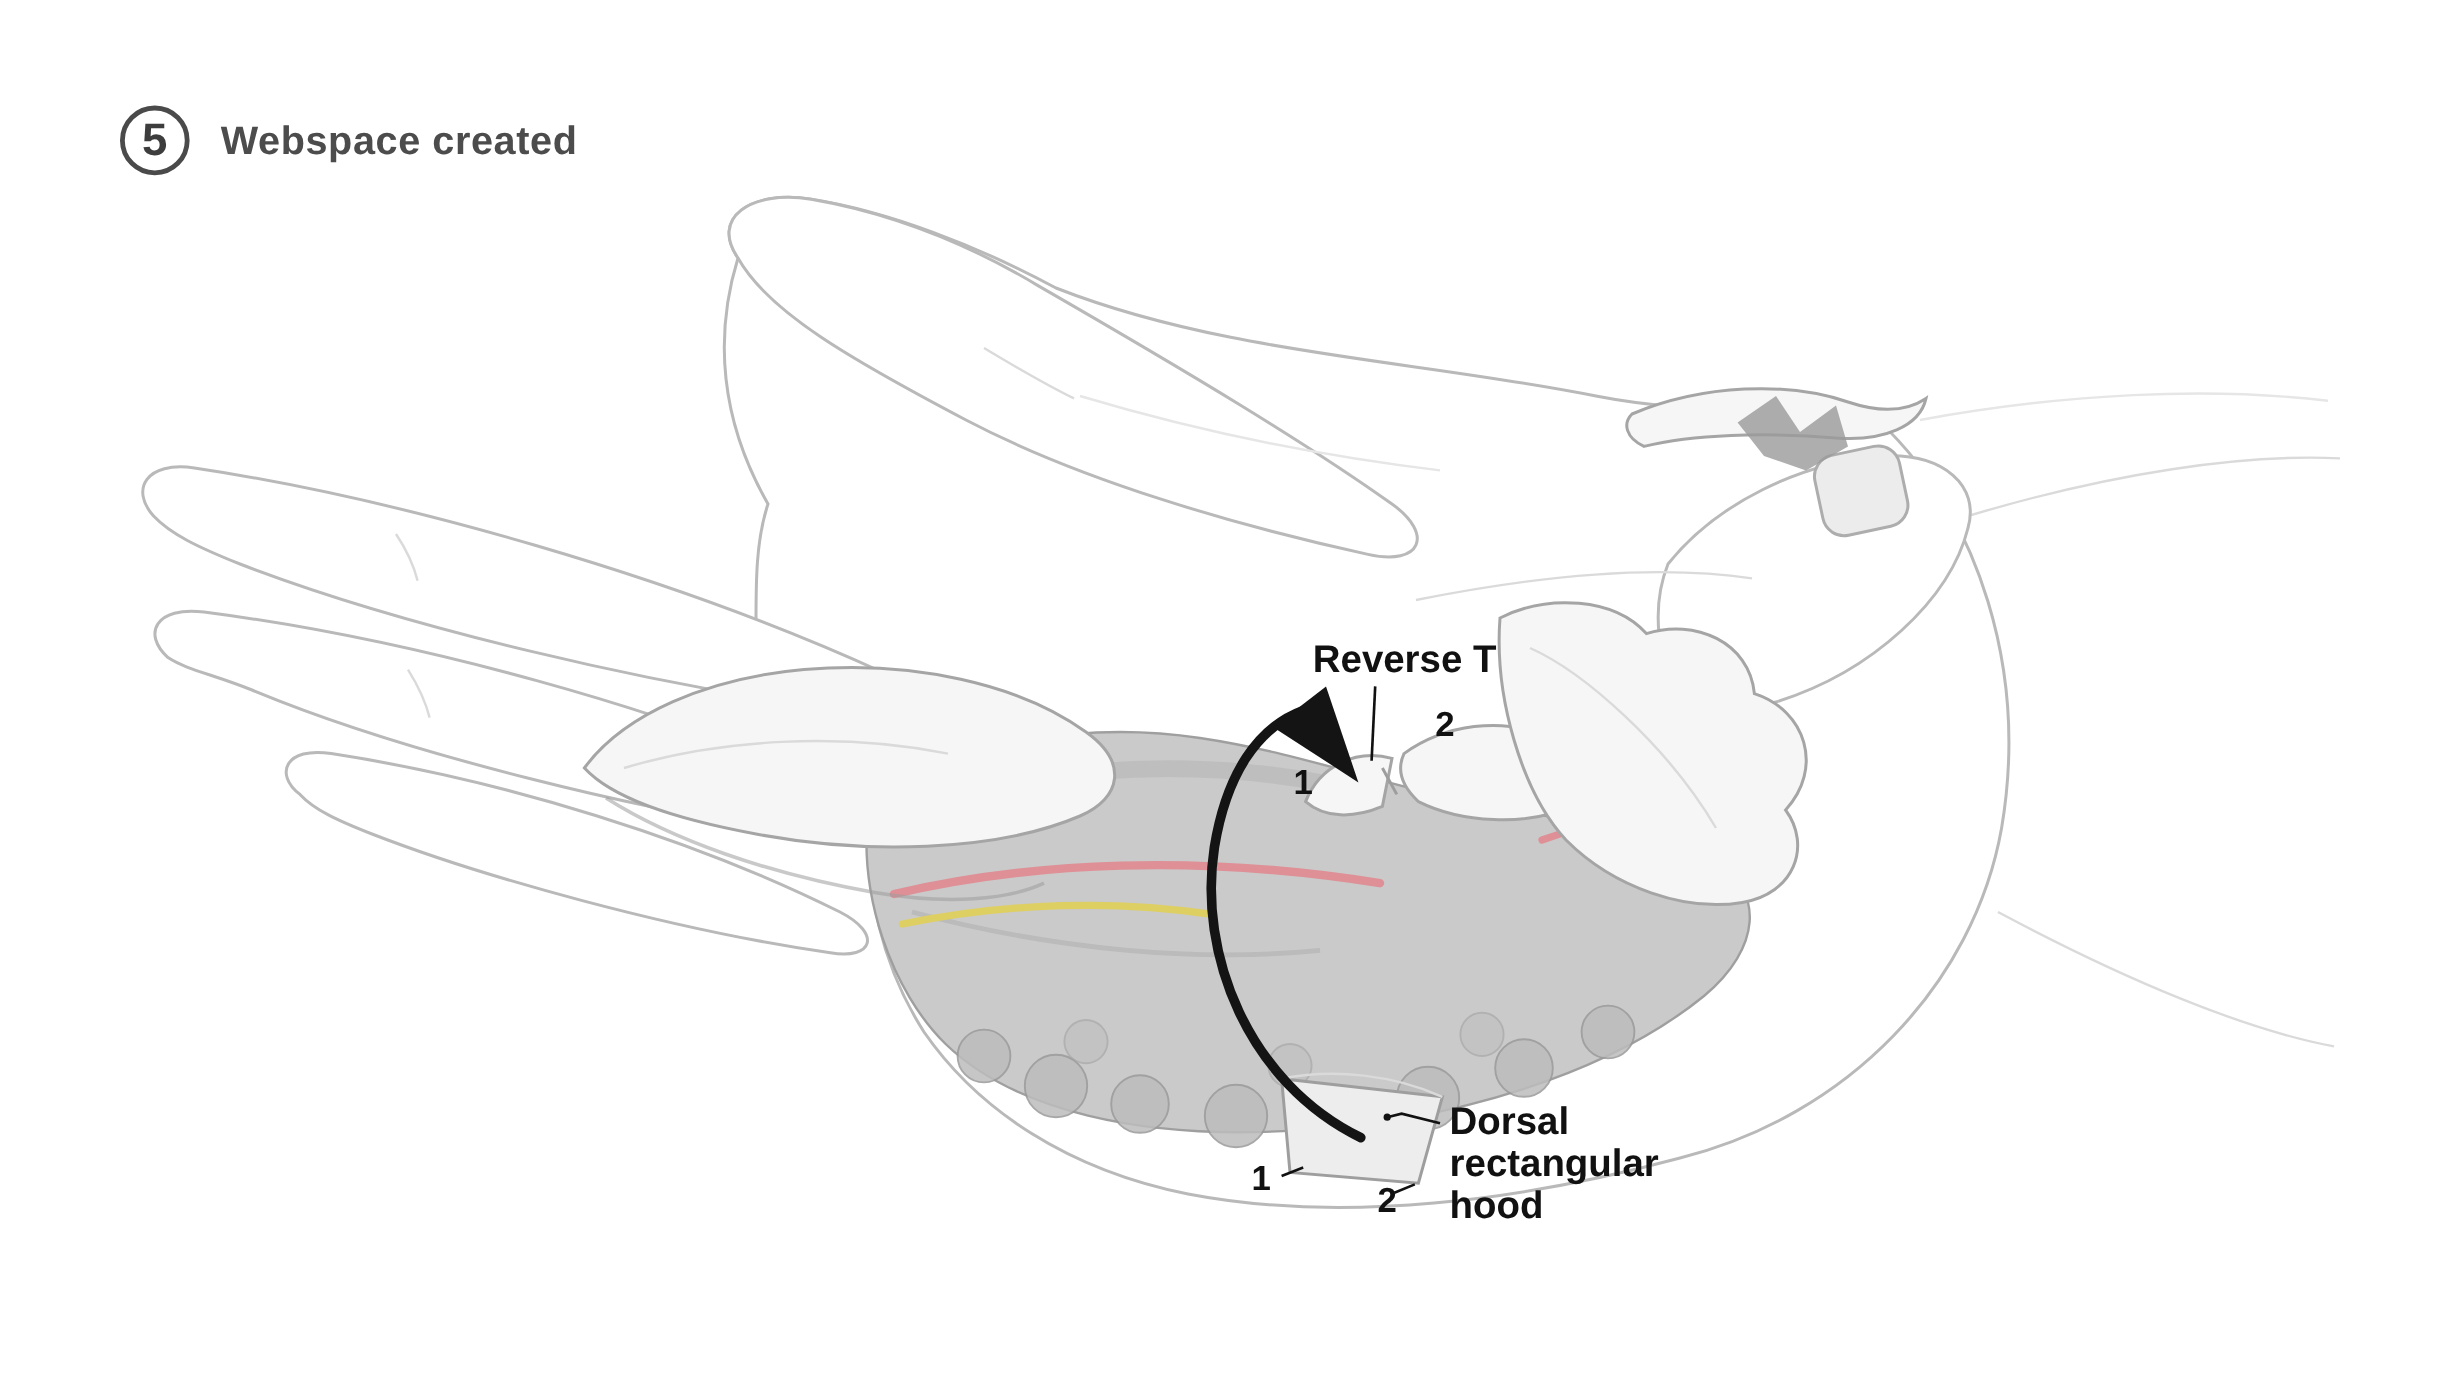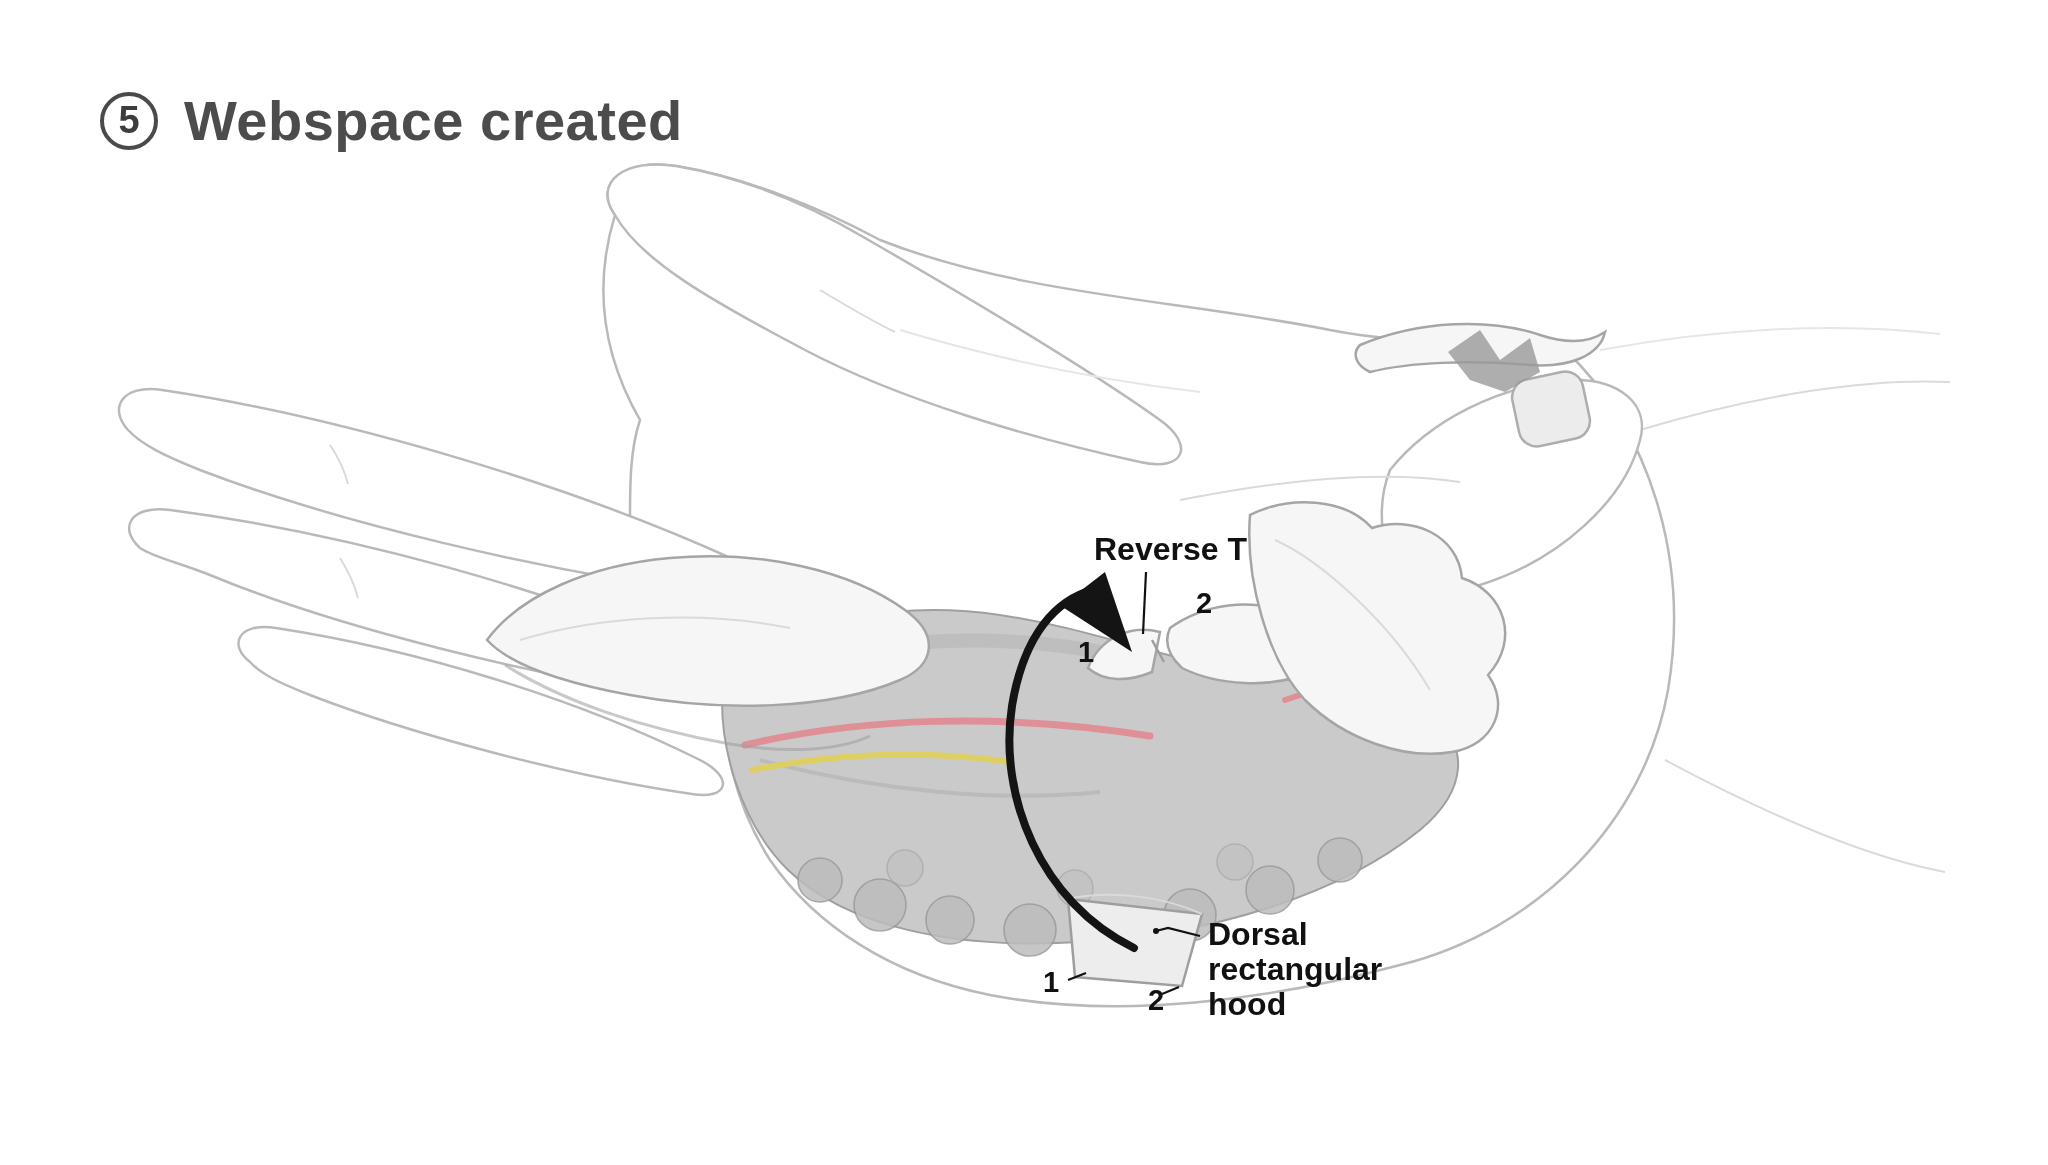--- a/index.html
+++ b/index.html
@@ -13,21 +13,21 @@
   .step-header{
     position:absolute;left:100px;top:88px;
     display:flex;align-items:center;gap:26px;
   }
   .step-circle{
     width:58px;height:58px;border:4px solid #4a4a4a;border-radius:50%;
     display:flex;align-items:center;justify-content:center;
     color:#3d3d3d;font-size:38px;font-weight:700;box-sizing:border-box;
   }
   .step-title{
-    margin:0;font-size:56px;font-weight:700;color:#4c4c4c;letter-spacing:0.5px;
+    margin:0;font-size:33px;font-weight:700;color:#4c4c4c;letter-spacing:0.5px;
   }
   svg{position:absolute;left:0;top:0;}
   .sketch{stroke:#b9b9b9;stroke-width:2.5;fill:#ffffff;}
   .faint{stroke:#dadada;stroke-width:2;fill:none;}
   .vfaint{stroke:#e6e6e6;stroke-width:2;fill:none;}
   .flap{fill:#f6f6f6;stroke:#a5a5a5;stroke-width:2.5;}
   .label-text{font-family:"Liberation Sans",sans-serif;font-size:32px;font-weight:700;fill:#111111;}
   .marker-text{font-family:"Liberation Sans",sans-serif;font-size:29px;font-weight:600;fill:#111111;}
   .leader{stroke:#111111;stroke-width:2.2;fill:none;}
 </style>

